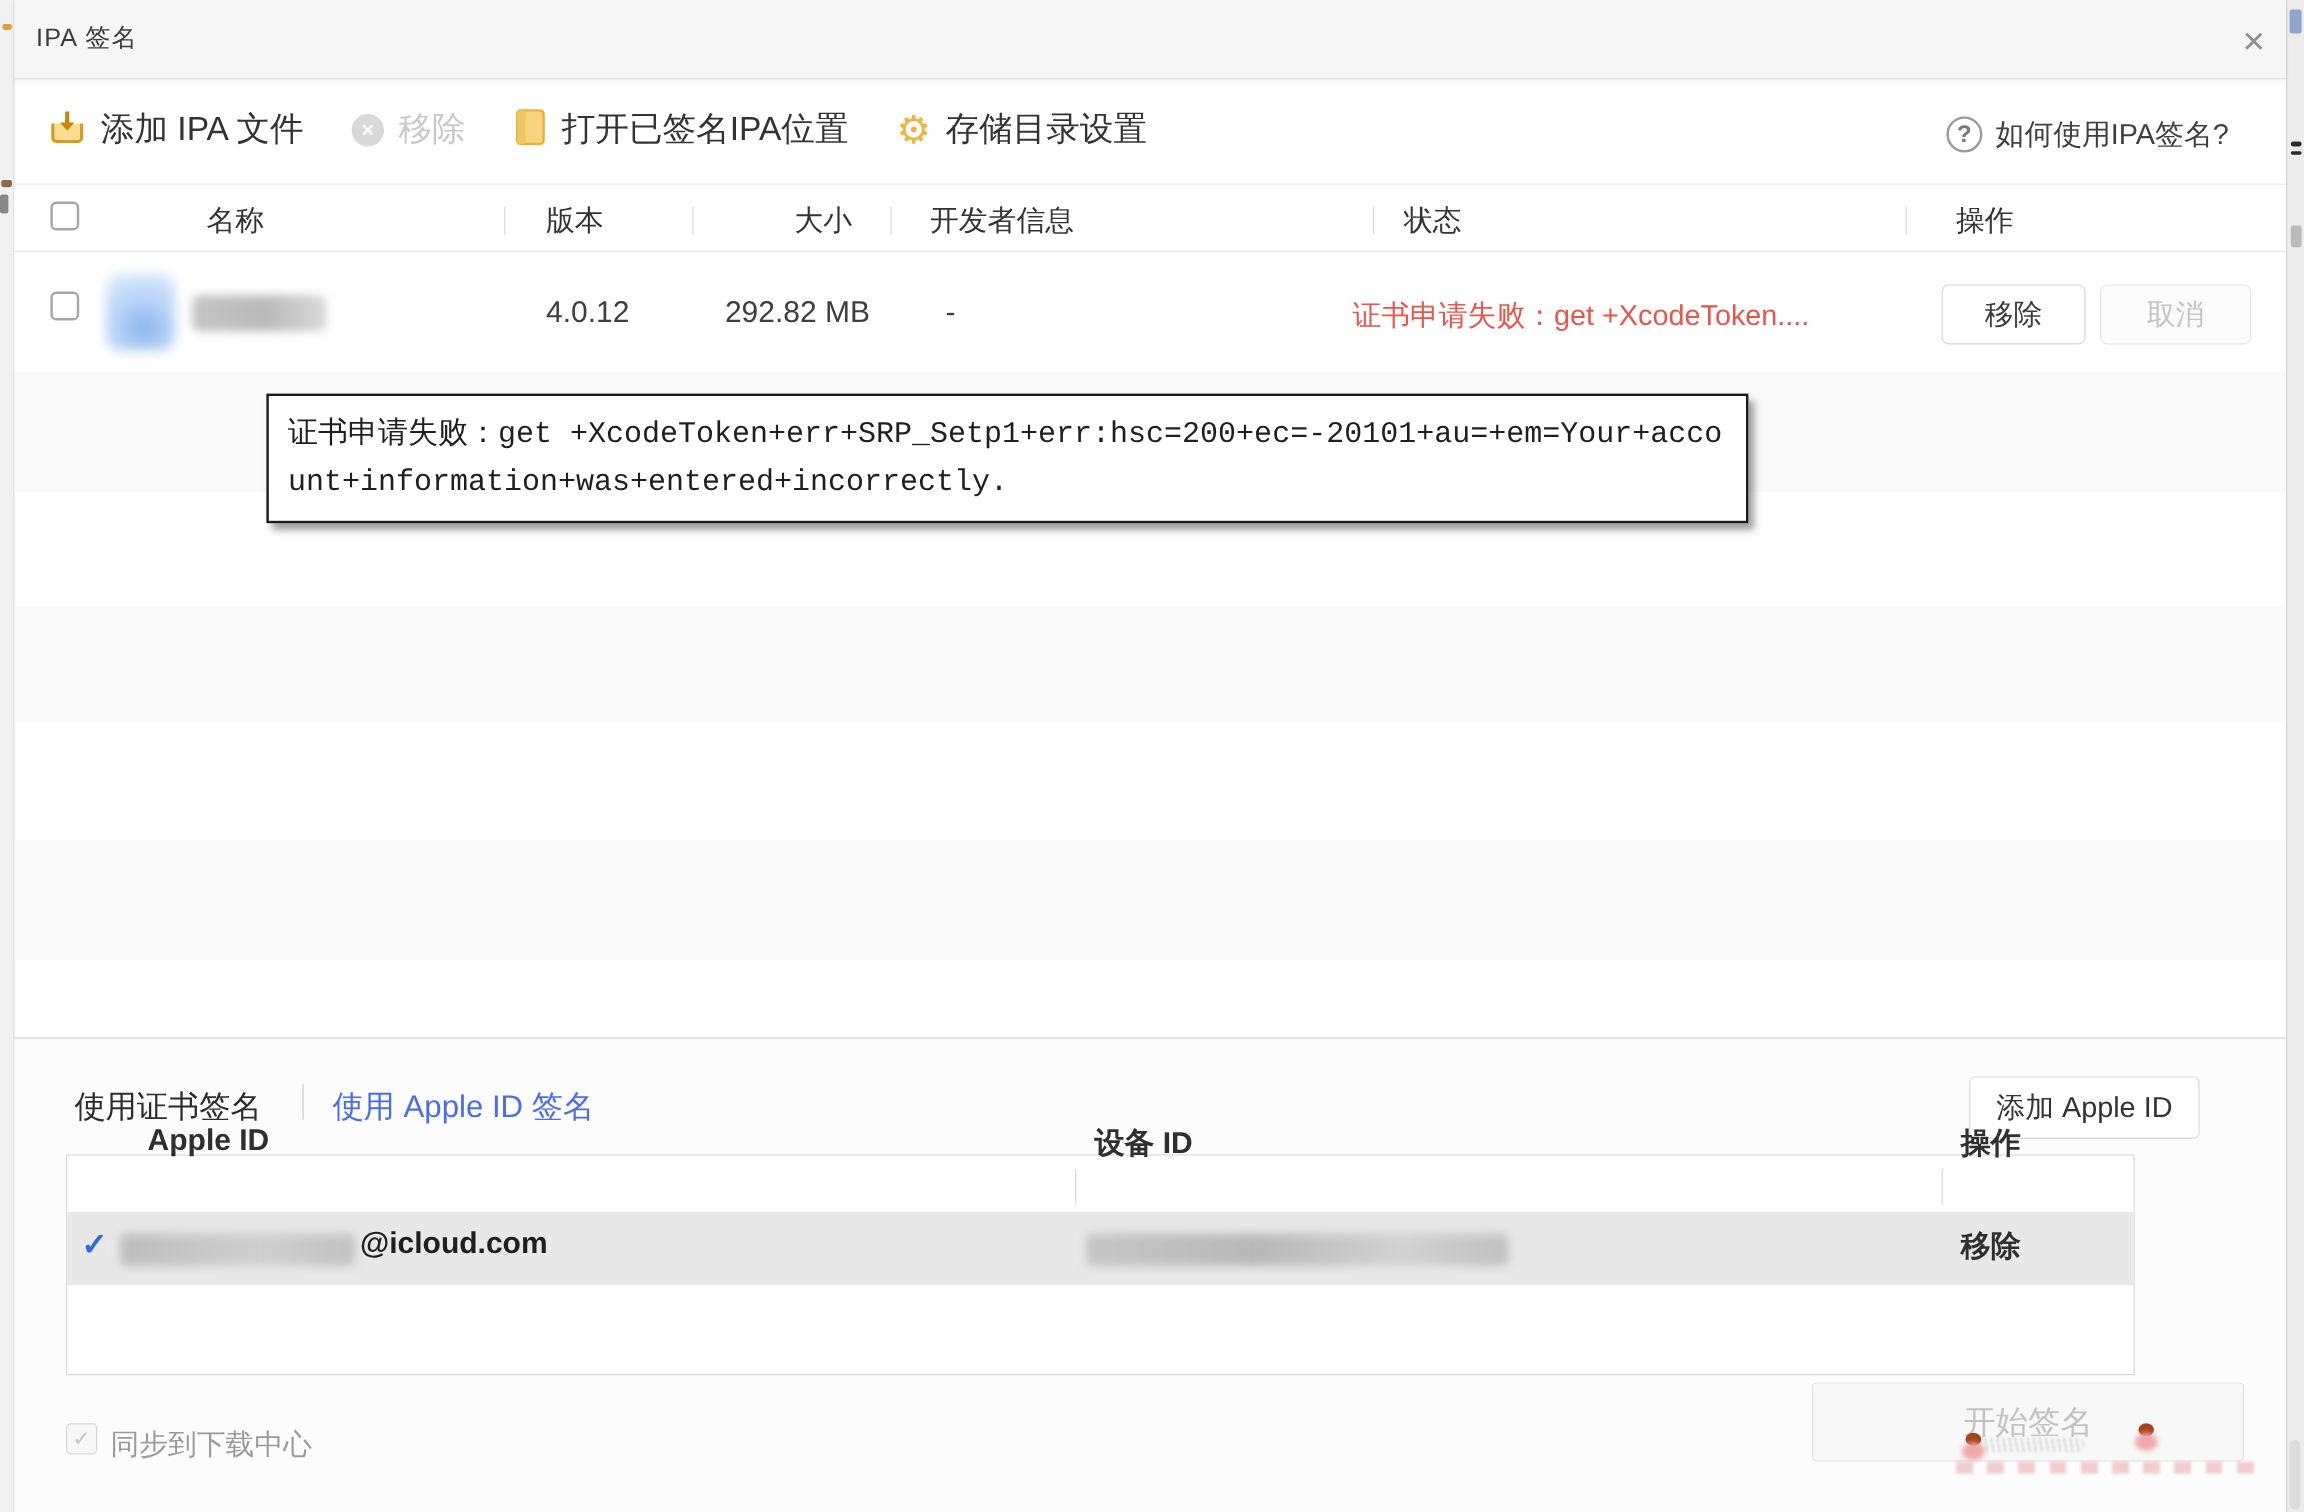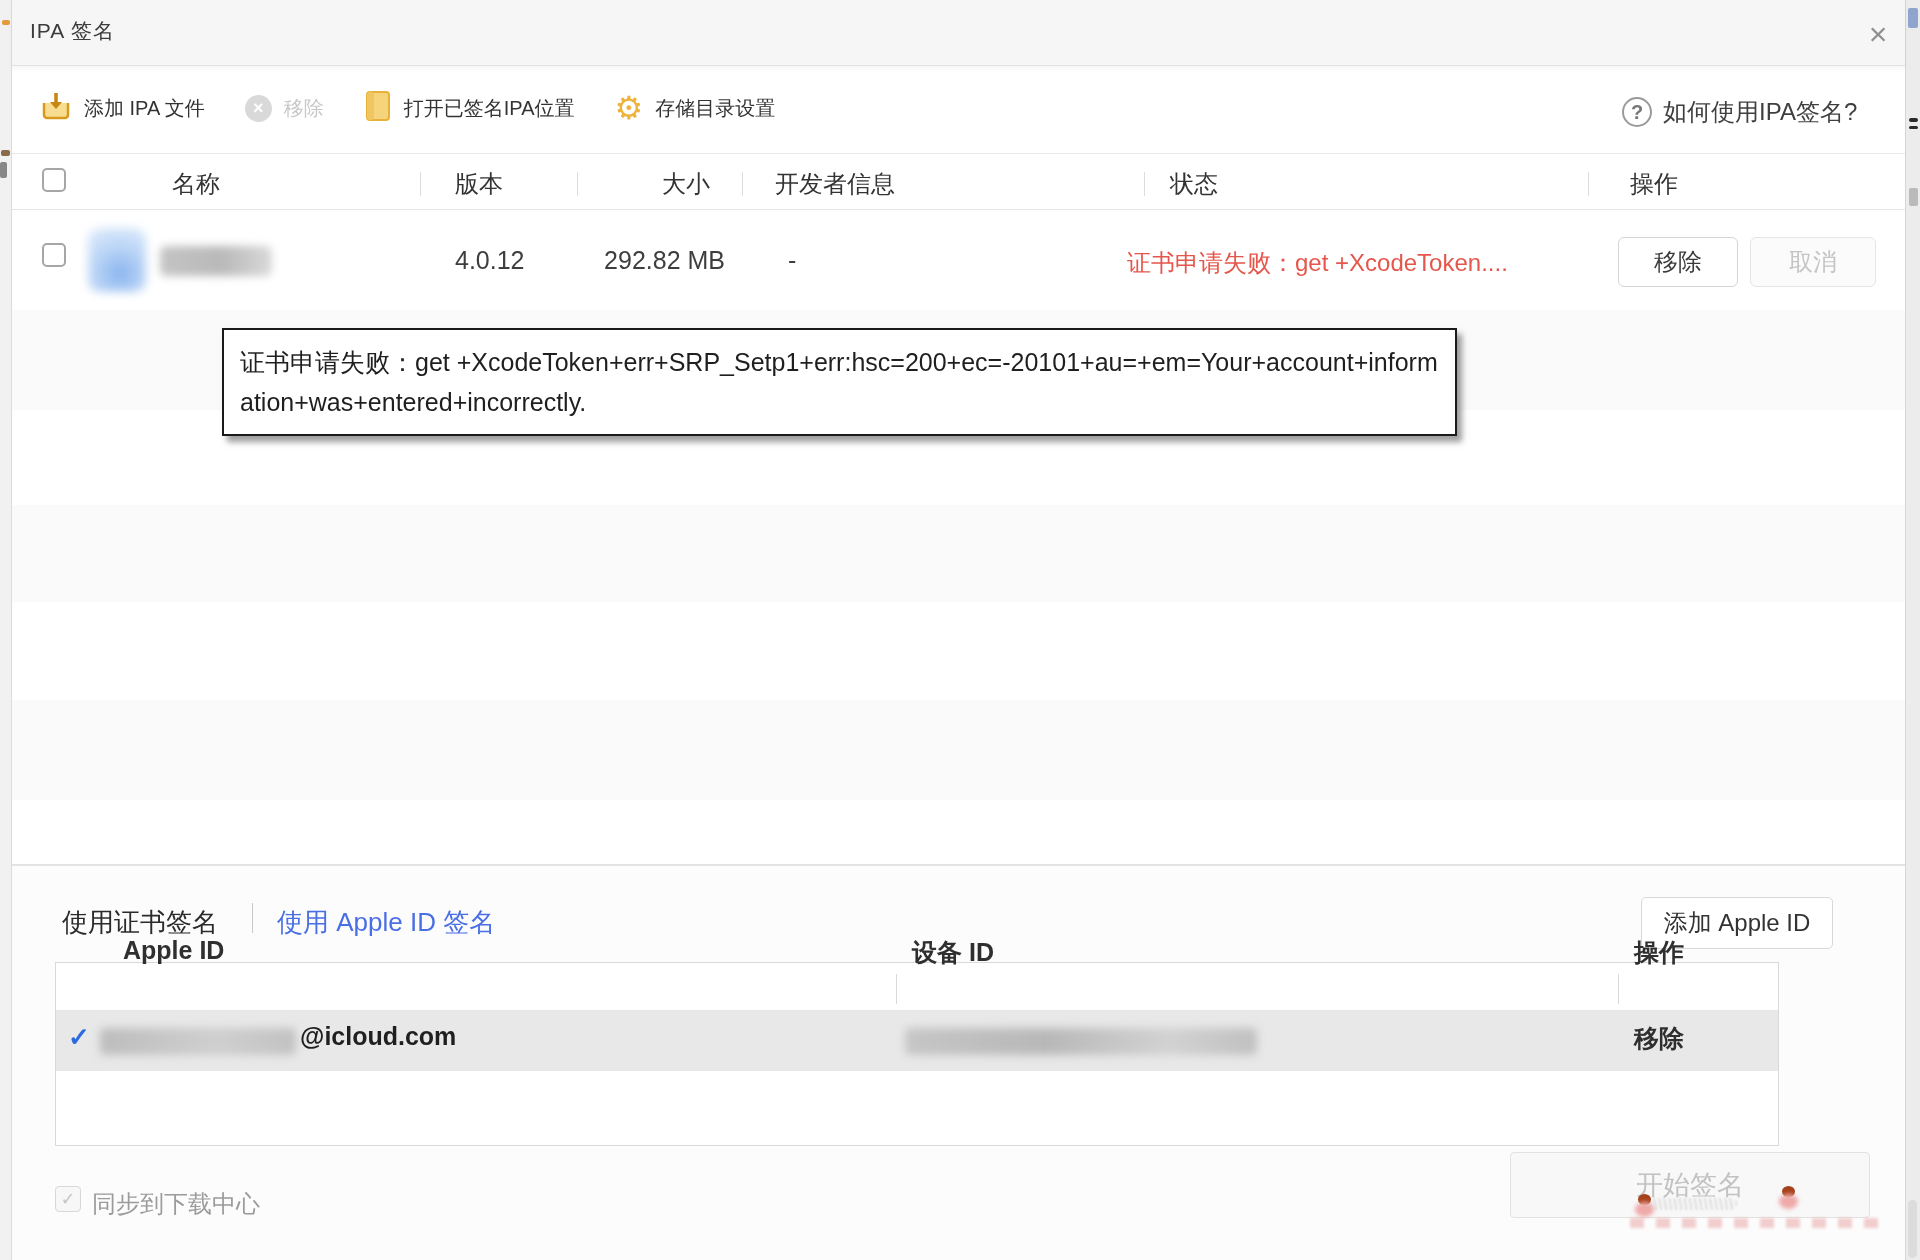--- a/index.html
+++ b/index.html
@@ -20,21 +20,21 @@
   .strip-mark{position:absolute;border-radius:2px;}
 
   
   .titlebar{position:absolute;left:12px;top:0;width:1893px;height:66px;background:#f6f6f6;border-bottom:1px solid #e2e2e2;box-shadow:0 3px 5px rgba(0,0,0,0.04);}
   .title{position:absolute;left:30px;top:17px;font-size:21px;font-weight:500;color:#3c3c3c;letter-spacing:1px;}
   .close-btn{position:absolute;left:1856px;top:12px;width:44px;height:44px;display:flex;align-items:center;justify-content:center;font-size:32px;color:#8f8f8f;cursor:pointer;}
 
   
   .toolbar{position:absolute;left:40px;top:84px;height:48px;display:flex;align-items:center;gap:40px;}
   .tool-item{display:flex;align-items:center;gap:12px;cursor:pointer;}
-  .tool-label{font-size:20px;color:#333;}
+  .tool-label{font-size:28px;color:#333;}
   .tool-item.disabled .tool-label{color:#c8c8c8;cursor:default;}
   .gear-glyph{font-size:32px;color:var(--amber);line-height:1;}
   .remove-circle{width:27px;height:27px;border-radius:50%;background:#d9d9d9;color:#fff;font-size:18px;font-weight:700;display:flex;align-items:center;justify-content:center;line-height:1;}
   .help-link{position:absolute;left:1622px;top:96px;display:flex;align-items:center;gap:11px;cursor:pointer;}
   .help-circle{width:30px;height:30px;border-radius:50%;border:2px solid #9a9a9a;color:#777;font-size:20px;font-weight:600;display:flex;align-items:center;justify-content:center;}
   .help-text{font-size:24px;color:#3f3f3f;}
 
   
   .thead-bg{position:absolute;left:12px;top:153px;width:1893px;height:57px;background:#fff;border-top:1px solid #ebebeb;border-bottom:1px solid #e6e6e6;}
   .th{position:absolute;top:168px;font-size:24px;font-weight:400;color:#333;}
@@ -50,21 +50,21 @@
   .name-blur{position:absolute;left:160px;top:246px;width:112px;height:30px;border-radius:6px;
     background:linear-gradient(90deg,#c4c4c4,#b9b9b9 55%,#d9d9d9);filter:blur(4px);}
   .status-text{position:absolute;left:1127px;top:247px;font-size:24px;color:var(--error-red);}
   .btn{position:absolute;display:flex;align-items:center;justify-content:center;font-size:24px;border-radius:6px;cursor:pointer;}
   .btn-remove-row{left:1618px;top:237px;width:120px;height:50px;background:#fff;border:1px solid #d6d6d6;color:#3a3a3a;}
   .btn-cancel-row{left:1750px;top:237px;width:126px;height:50px;background:#fbfbfb;border:1px solid #e5e5e5;color:#c4c4c4;cursor:default;}
 
   
   .tooltip{position:absolute;left:222px;top:328px;width:1235px;min-height:104px;background:#fff;border:2px solid #1a1a1a;
     box-shadow:5px 6px 6px rgba(60,60,60,0.5);padding:12px 16px;font-size:25px;line-height:40px;color:#1f1f1f;
-    word-break:break-all;z-index:10;}
+    word-break:break-all;z-index:10;font-family:Liberation Mono, monospace;}
 
   
   .bottom-panel{position:absolute;left:12px;top:865px;width:1893px;height:395px;background:#fcfcfc;border-top:1px solid #e4e4e4;}
   .tab{position:absolute;top:905px;font-size:26px;cursor:pointer;}
   .tab-cert{left:62px;font-weight:400;color:#2b2b2b;}
   .tab-divider{position:absolute;left:252px;top:903px;width:1px;height:30px;background:#c9c9c9;}
   .tab-appleid{left:277px;font-weight:500;color:var(--accent-blue);}
   .btn-add-appleid{left:1641px;top:897px;width:192px;height:52px;background:#fff;border:1px solid #d8d8d8;color:#333;border-radius:5px;}
 
   .appleid-table{position:absolute;left:55px;top:962px;width:1724px;height:184px;background:#fff;border:1px solid #d9d9d9;}

